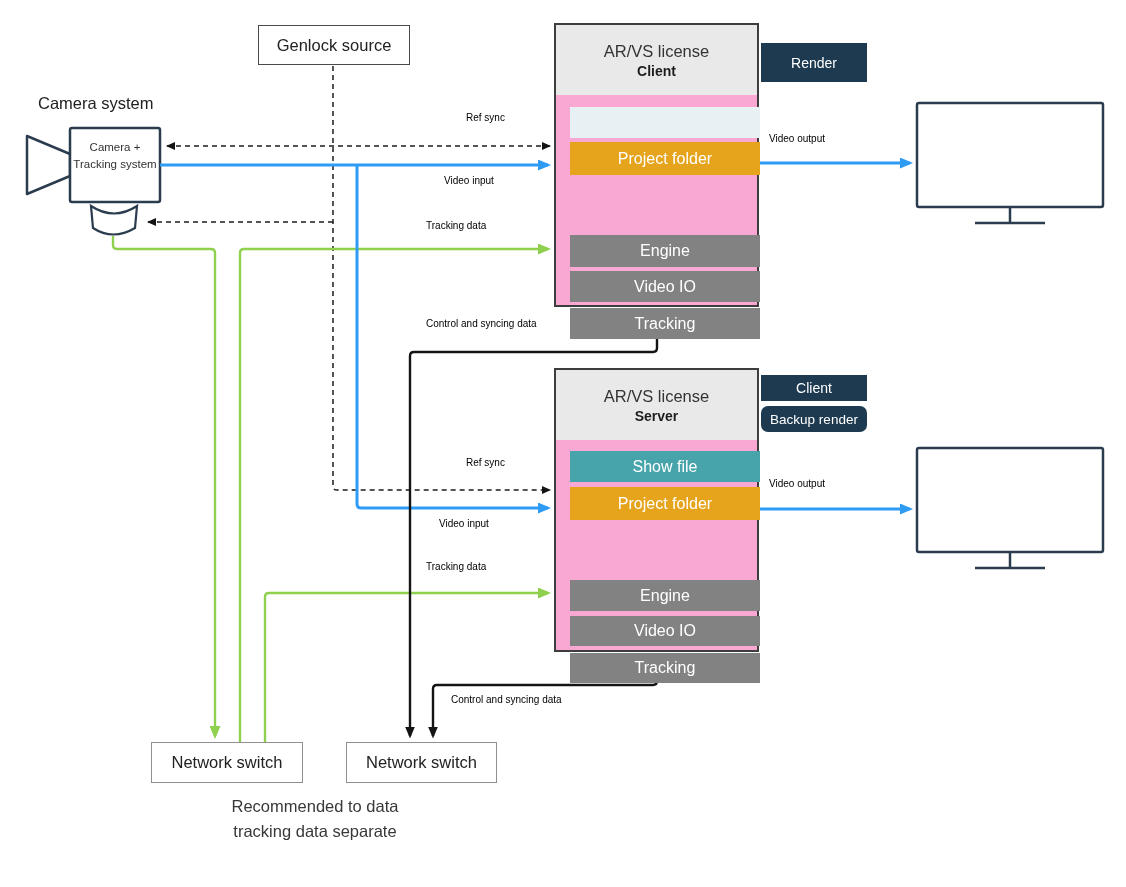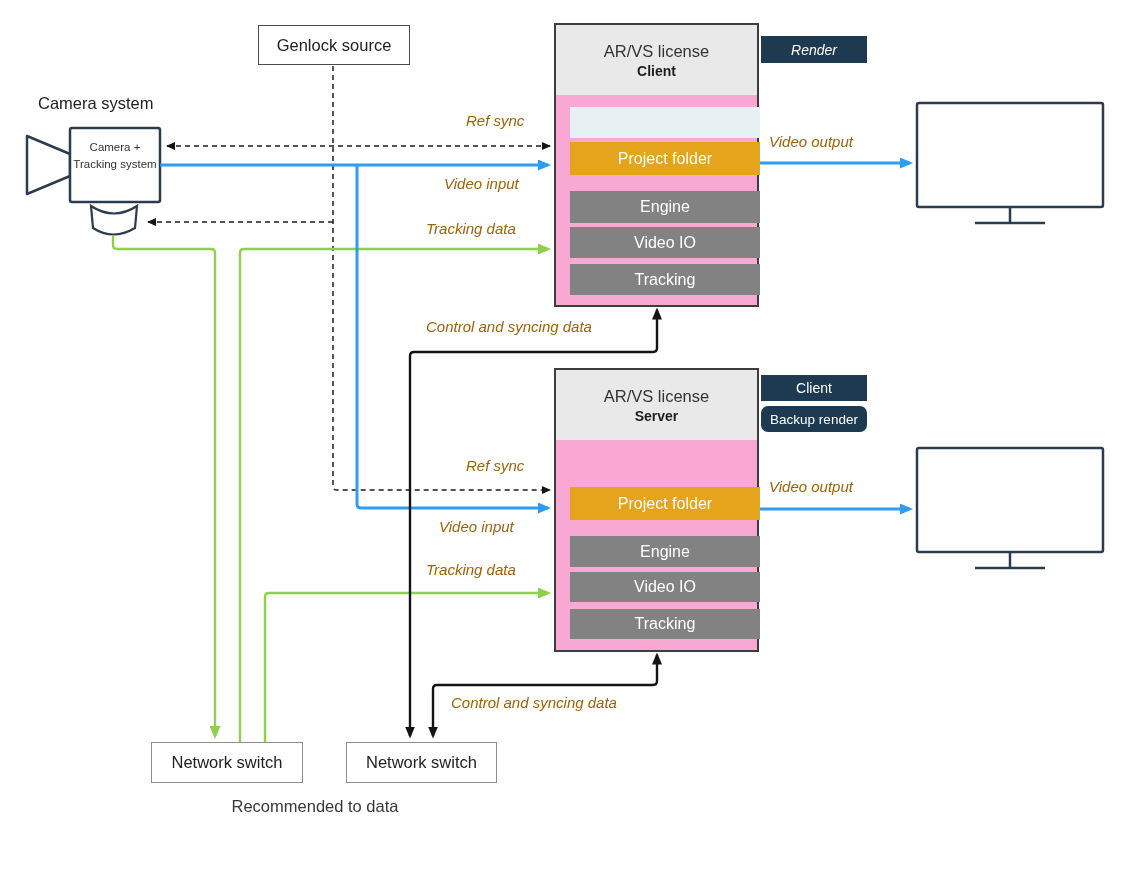--- a/index.html
+++ b/index.html
@@ -28,29 +28,29 @@
   }
   .license-line1{font-size:16.5px;color:#333;}
   .license-line2{font-size:14px;font-weight:bold;color:#1d1d1d;}
   .row{
     position:absolute;left:14px;width:190px;display:flex;align-items:center;justify-content:center;
     color:#ffffff;font-size:16px;
   }
   .row-slot{background:#e7f1f4;}
   .row-teal{background:#47a4ab;}
   .row-orange{background:#e5a41b;}
-  .row-gray{background:#828282;}
+  .row-gray{background:#828282;margin-top:44px;}
 
   .badge{
     position:absolute;left:761px;width:106px;background:#1d3a50;color:#ffffff;
     display:flex;align-items:center;justify-content:center;font-size:14px;
   }
 
   .flow-label{
-    position:absolute;font-size:15px;font-style:italic;color:#a16207;white-space:nowrap;
+    position:absolute;font-size:10px;color:#000000;white-space:nowrap;
   }
   .plain-label{position:absolute;font-size:16.5px;color:#222;white-space:nowrap;}
   .camera-body-text{
     position:absolute;left:70px;top:139px;width:90px;text-align:center;
     font-size:11.5px;line-height:1.45;color:#333;
   }
   .note{
     position:absolute;left:195px;top:794px;width:240px;text-align:center;
     font-size:16.5px;line-height:1.5;color:#383838;
   }
@@ -130,27 +130,28 @@
     <div class="license-header">
       <div class="license-line1">AR/VS license</div>
       <div class="license-line2">Client</div>
     </div>
     <div class="row row-slot" style="top:82px;height:31px;"></div>
     <div class="row row-orange" style="top:117px;height:33px;">Project folder</div>
     <div class="row row-gray" style="top:166px;height:32px;">Engine</div>
     <div class="row row-gray" style="top:202px;height:31px;">Video IO</div>
     <div class="row row-gray" style="top:239px;height:31px;">Tracking</div>
   </div>
-  <div class="badge" style="top:36px;height:27px;font-style:italic;">Render</div>
+  <div class="badge" style="top:43px;height:39px;">Render</div>
 
   <div class="license-box" style="left:554px;top:368px;">
     <div class="license-header">
       <div class="license-line1">AR/VS license</div>
       <div class="license-line2">Server</div>
     </div>
+    <div class="row row-teal" style="top:81px;height:31px;">Show file</div>
     <div class="row row-orange" style="top:117px;height:33px;">Project folder</div>
     <div class="row row-gray" style="top:166px;height:31px;">Engine</div>
     <div class="row row-gray" style="top:202px;height:30px;">Video IO</div>
     <div class="row row-gray" style="top:239px;height:30px;">Tracking</div>
   </div>
   <div class="badge" style="top:375px;height:26px;">Client</div>
   <div class="badge" style="top:406px;height:26px;font-size:13.5px;border-radius:7px;">Backup render</div>
 
   <div class="simplebox switch" style="left:151px;top:742px;width:152px;height:41px;">
     <span>Network switch</span>
@@ -165,15 +166,16 @@
   <div class="flow-label" style="left:426px;top:318px;">Control and syncing data</div>
   <div class="flow-label" style="left:769px;top:133px;">Video output</div>
   <div class="flow-label" style="left:466px;top:457px;">Ref sync</div>
   <div class="flow-label" style="left:439px;top:518px;">Video input</div>
   <div class="flow-label" style="left:426px;top:561px;">Tracking data</div>
   <div class="flow-label" style="left:451px;top:694px;">Control and syncing data</div>
   <div class="flow-label" style="left:769px;top:478px;">Video output</div>
 
   <div class="note">
     <span style="display:block">Recommended to data</span>
+    <span style="display:block">tracking data separate</span>
   </div>
 
 </div>
 
 </body></html>

